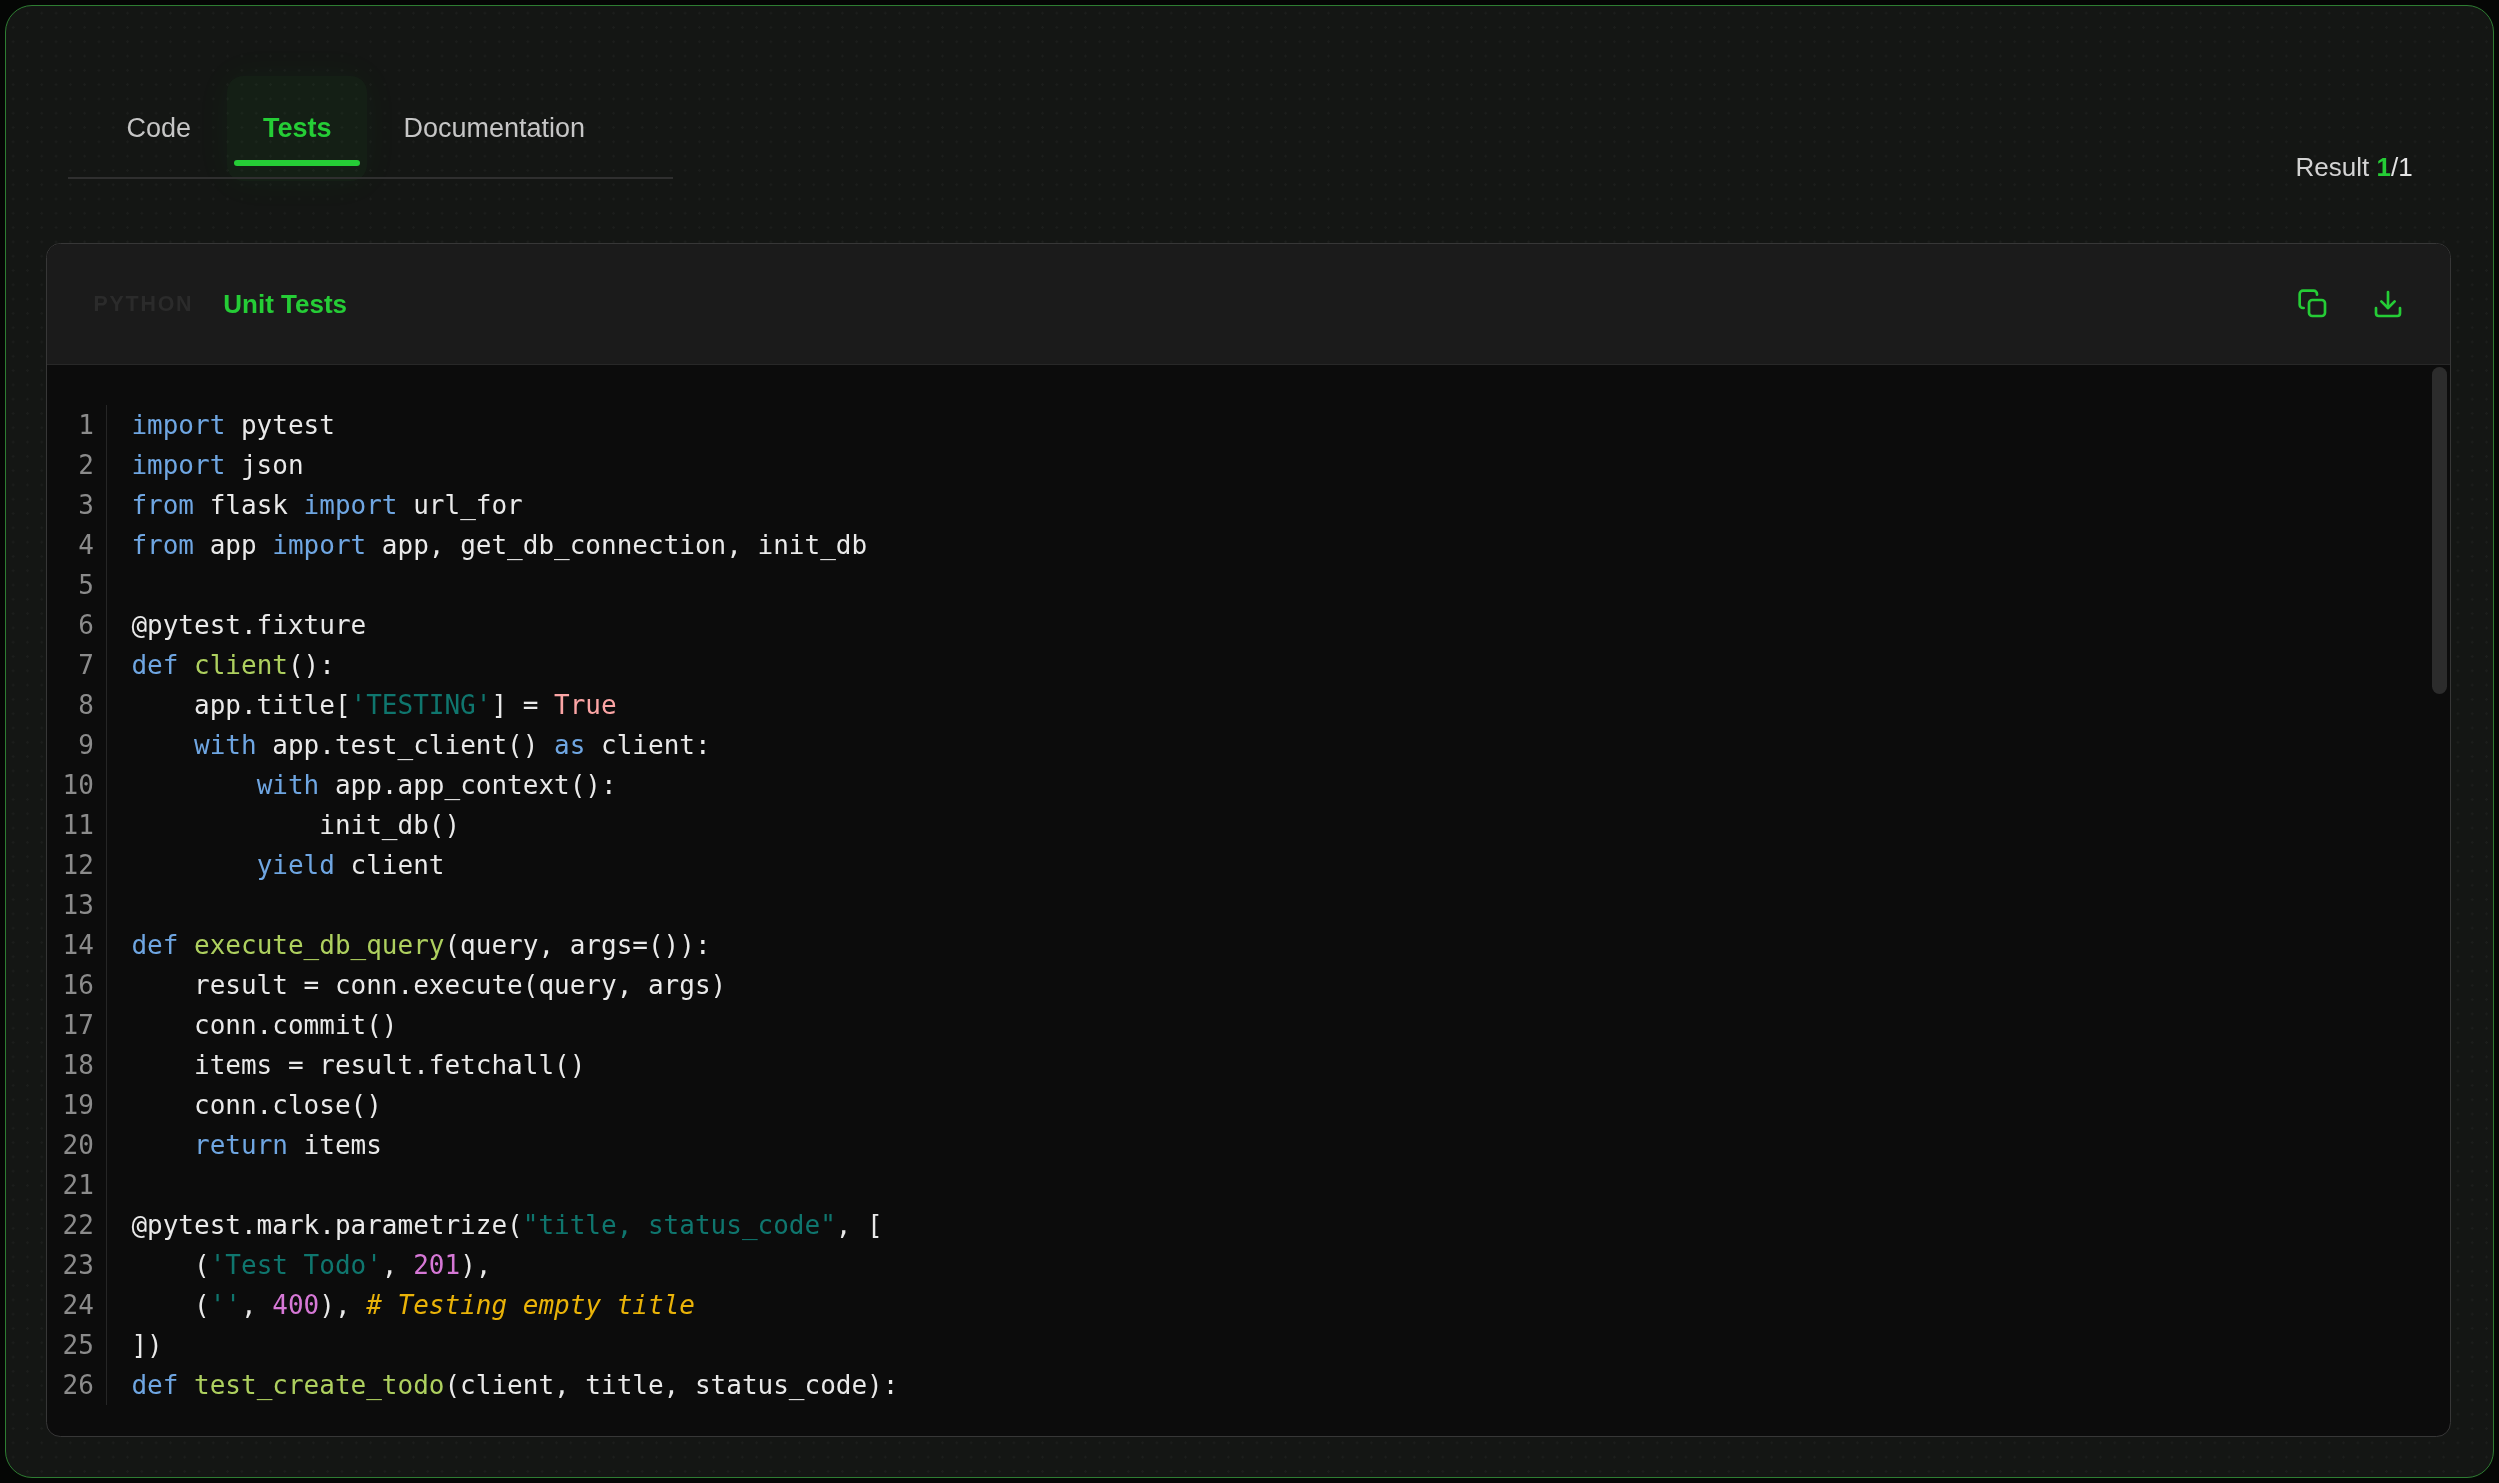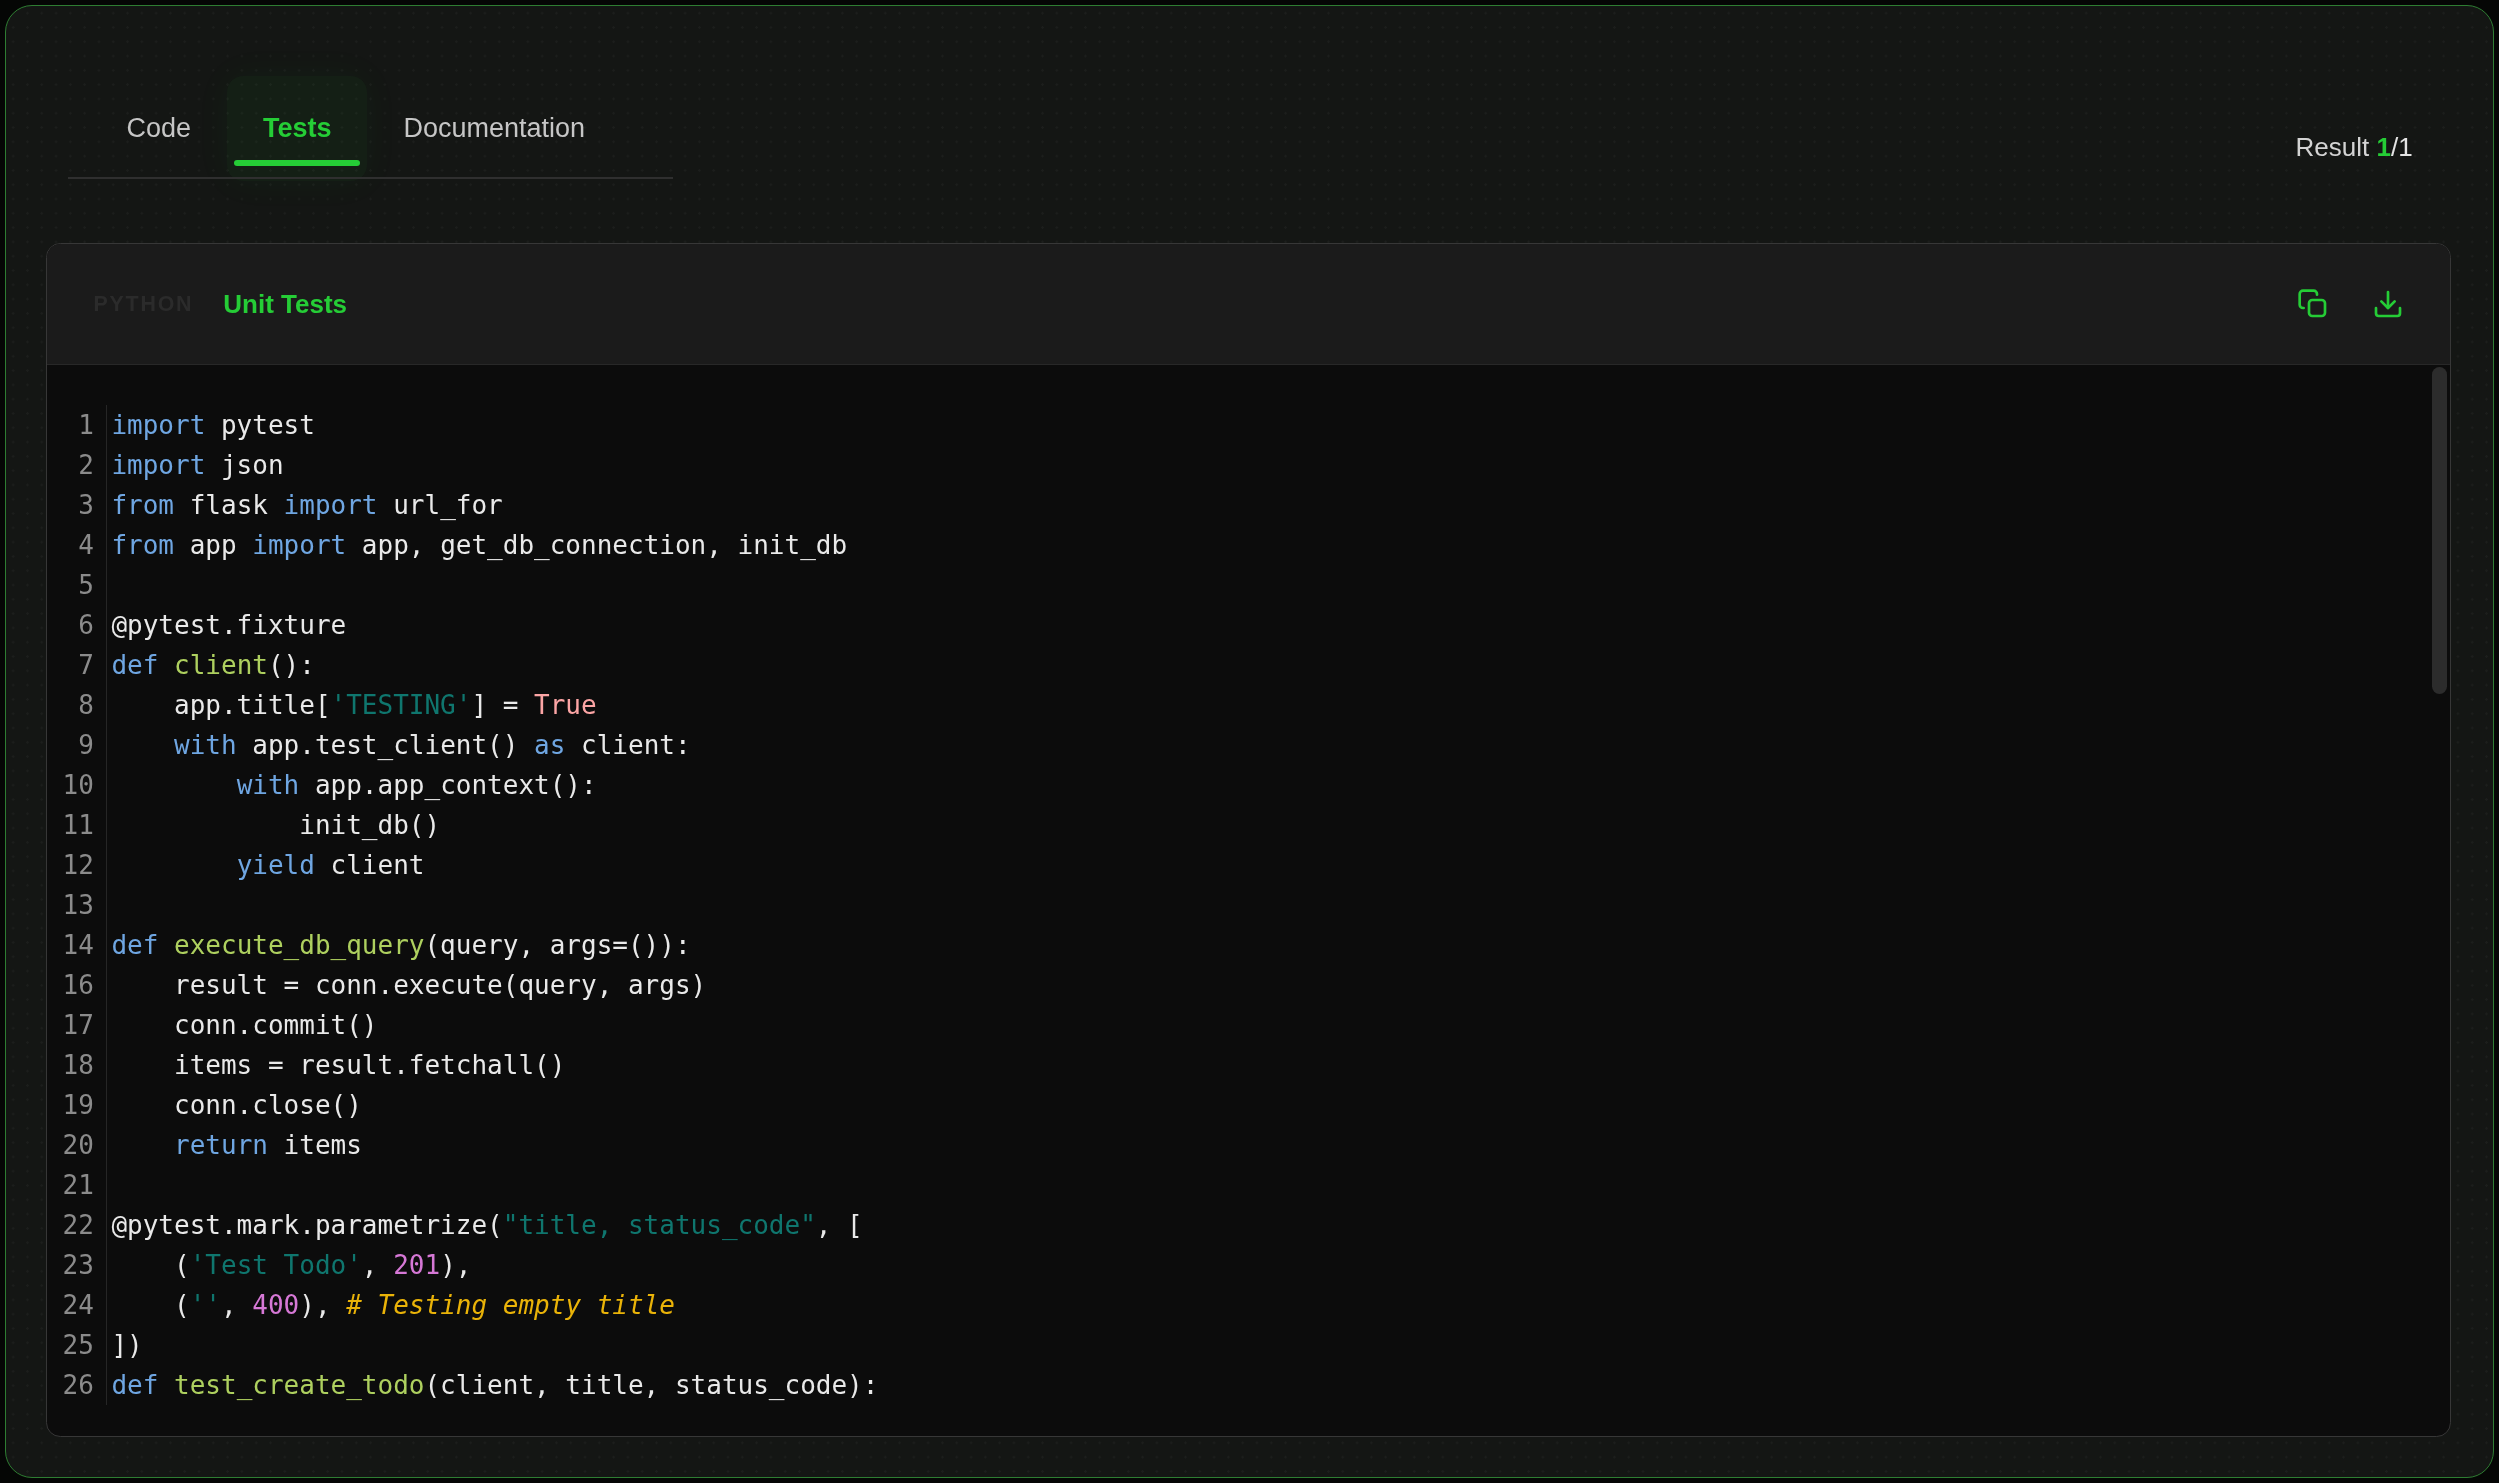--- a/index.html
+++ b/index.html
@@ -24,21 +24,21 @@
   .tab.active { color:#25cd36; font-weight:600; background:rgba(37,205,54,0.055);
                 box-shadow:0 0 36px rgba(37,205,54,0.05); }
   .tab .underline {
     position:absolute; left:7.1px; right:7.1px; bottom:15px; height:6.2px;
     border-radius:3.6px; background:#25cd36;
   }
   .tabs-divider { position:absolute; left:62px; top:171px; width:605px; height:1.8px;
                   background:#2f2f2f; }
 
   
-  .result { position:absolute; top:126px; right:80px; font-size:26px; color:#d3d3d3; }
+  .result { position:absolute; top:146px; right:80px; font-size:26px; color:#d3d3d3; }
   .result .cur { color:#25cd36; font-weight:600; }
   .result .rest { color:#e4e4e4; }
 
   
   .panel {
     position:absolute; left:40px; top:237px; width:2405px; height:1194px;
     background:#0c0c0c; border:0.9px solid #373737; border-radius:14.3px; overflow:hidden;
   }
   .panel-header {
     height:121px; background:#1b1b1b; border-bottom:0.9px solid #282828;
@@ -52,21 +52,21 @@
                   fill:none; stroke-linecap:round; stroke-linejoin:round; }
 
   
   .code-area {
     position:relative; height:1073px; padding-top:40px; overflow:hidden;
     font-family:"DejaVu Sans Mono","Liberation Mono",monospace; font-size:26px;
   }
   .code-line { display:flex; height:40px; line-height:40px; }
   .ln { flex:none; width:59px; text-align:right; padding-right:12.5px;
         color:#8b8b8b; font-size:26px; }
-  .src { flex:1; border-left:1.8px solid #262626; padding-left:4px;
+  .src { flex:1; border-left:1.8px solid #262626; padding-left:24px;
          white-space:pre; color:#e9e9e9; }
   .tok-kw  { color:#6fa6e2; }
   .tok-pl  { color:#e9e9e9; }
   .tok-fn  { color:#aed05f; }
   .tok-str { color:#0f766e; }
   .tok-num { color:#d678d6; }
   .tok-com { color:#eab308;font-style:italic; }
   .tok-gy  { color:#fca5a5;text-align:right; }
 
   .scrollbar-thumb {

